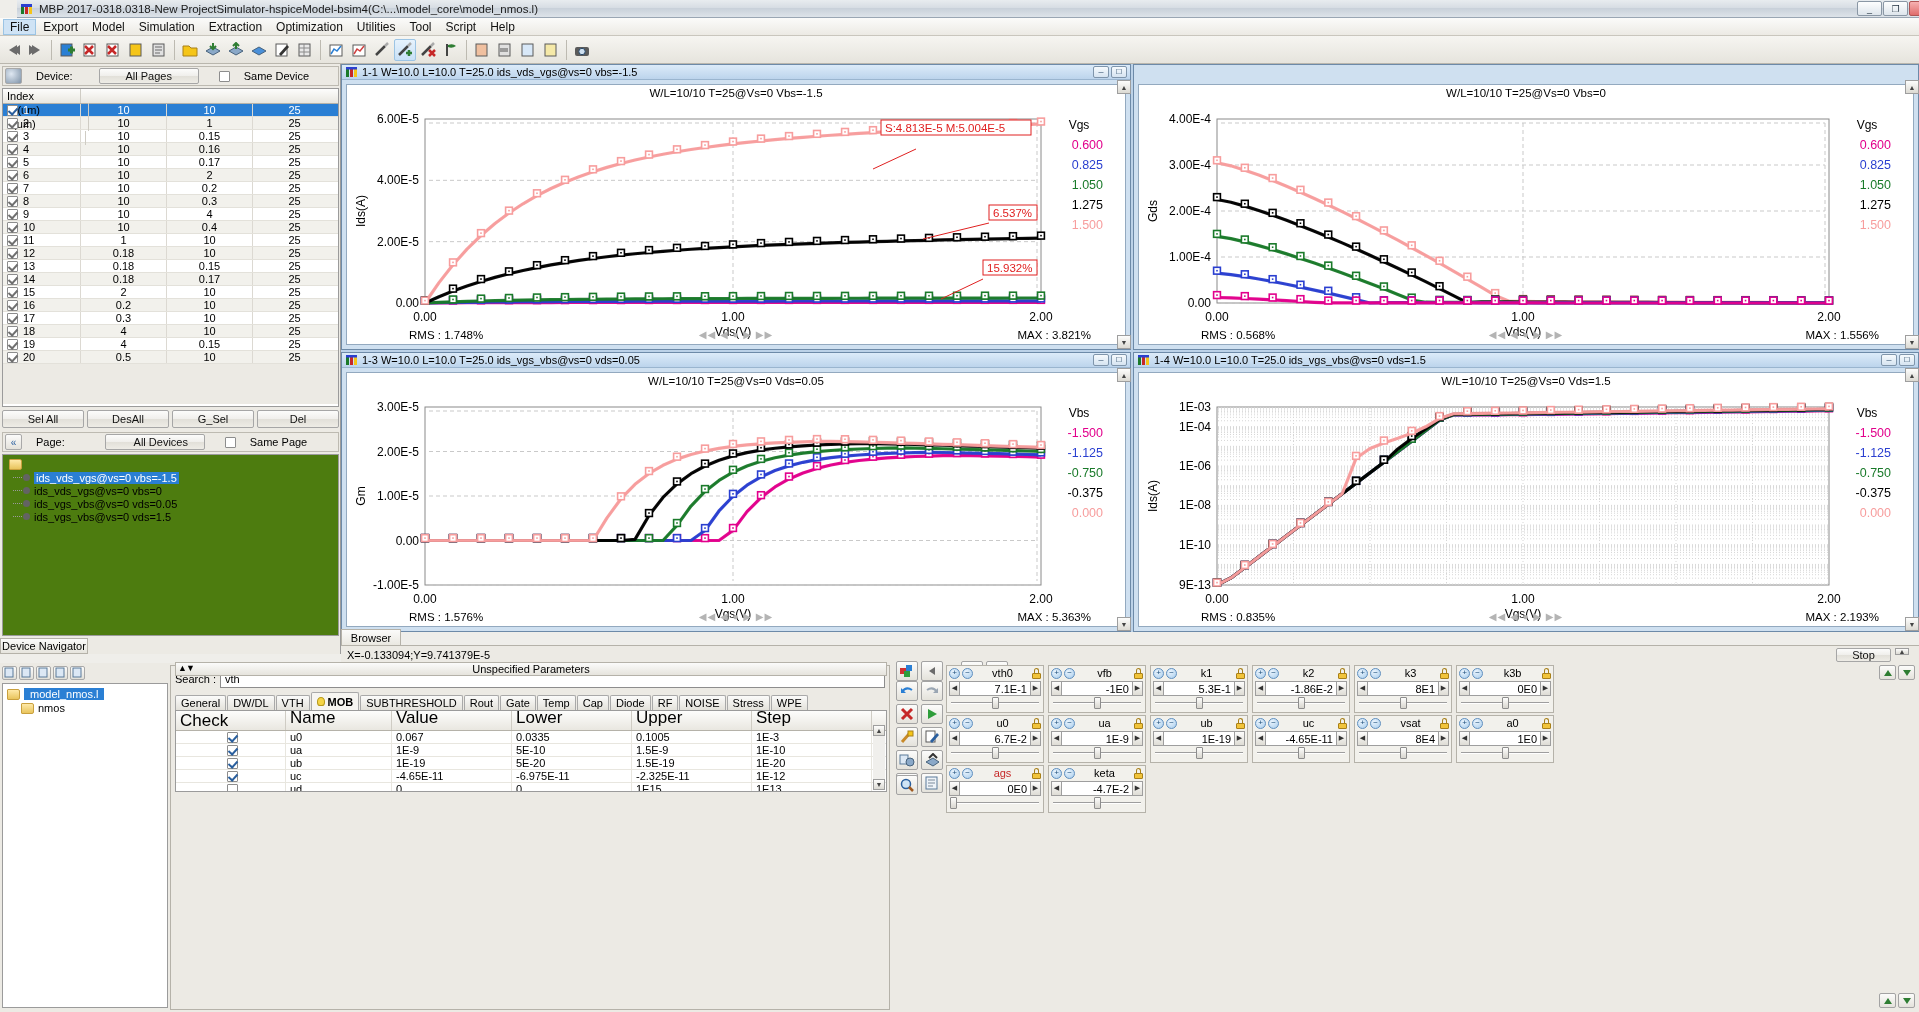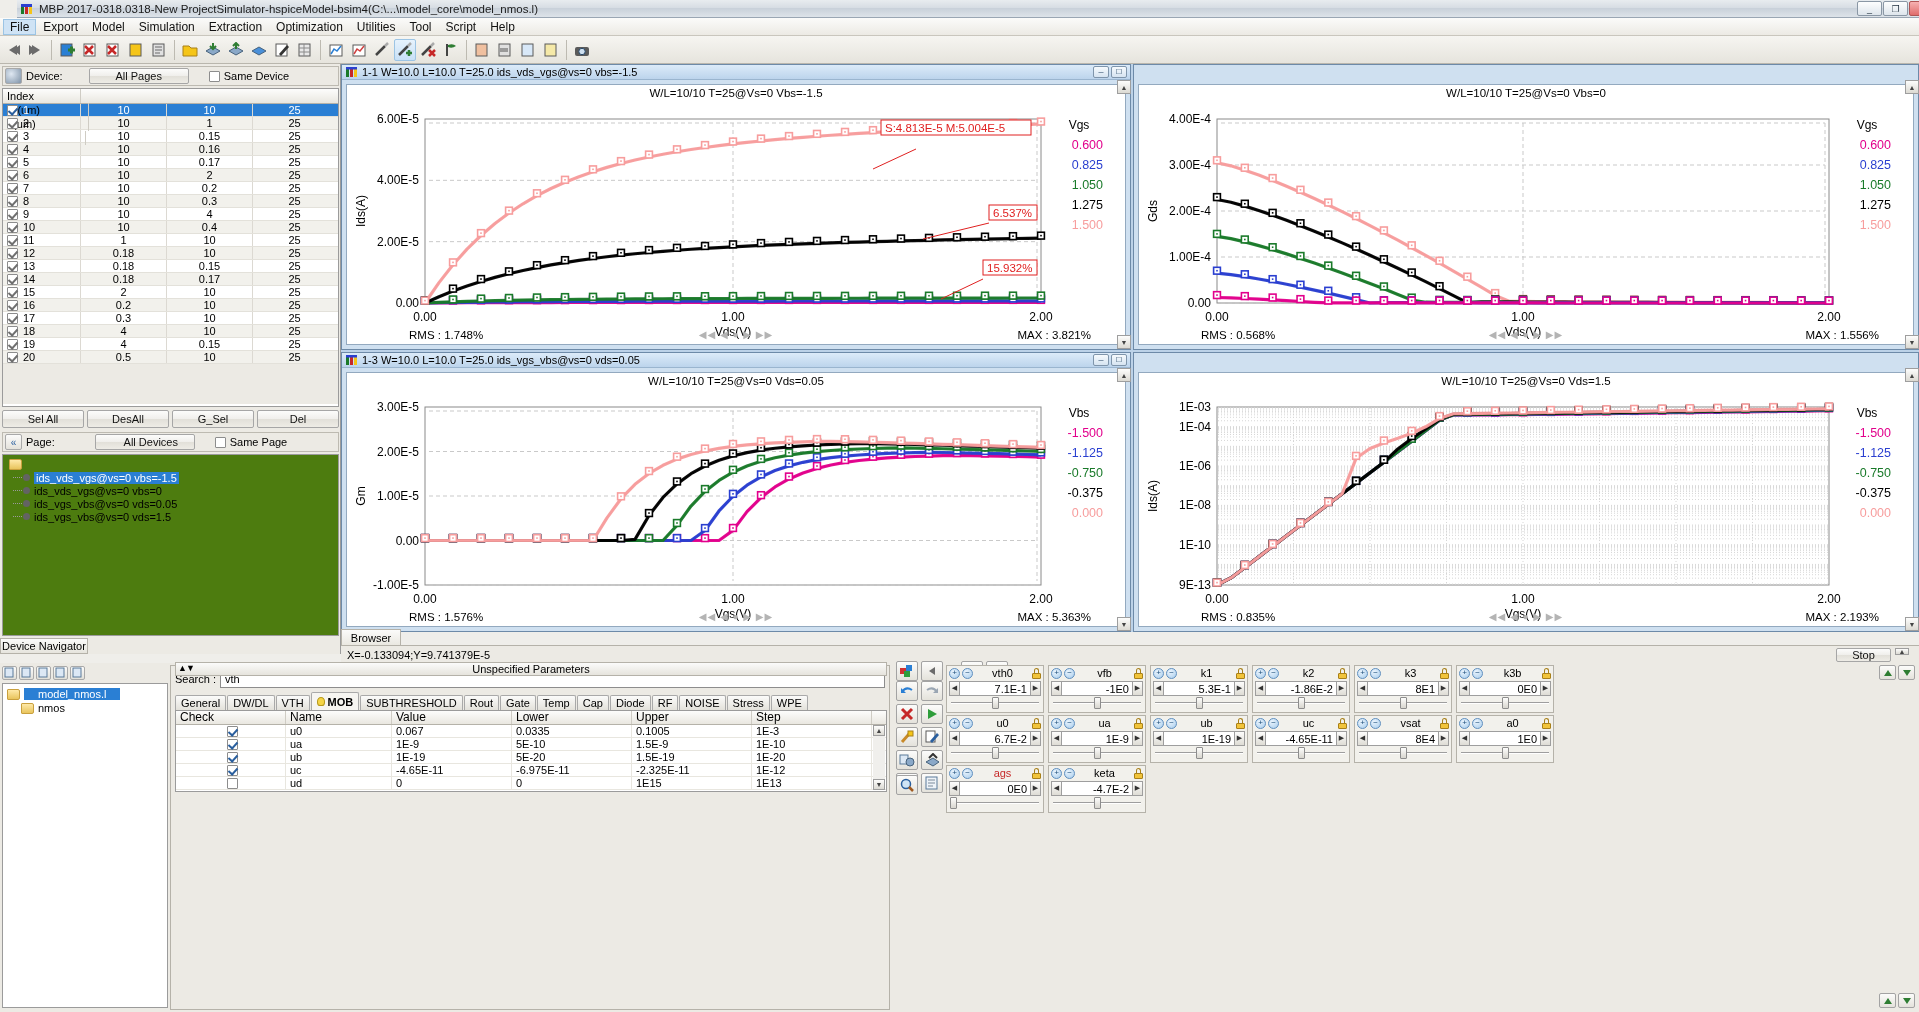--- a/index.html
+++ b/index.html
@@ -63,21 +63,21 @@
     background:#eceae4; border-right:1px solid #9b9b9b;
   }
   .devbar {
     position:absolute; left:2px; top:2px; width:337px; height:20px;
     background:#eceae4; display:flex; align-items:center; gap:4px;
     border:1px solid #bdbab1;
   }
   .devicon { width:17px;height:16px;margin-left:2px; border:1px solid #a9a9a9;
     background:radial-gradient(circle at 35% 35%,#dfe8f2,#7f93a8);
     border-radius:2px; position:relative; }
-  .label-sm { font-size:11px; }
+  .label-sm { font-size:11px;margin-left:10px; }
   .btn-std {
     border:1px solid #a6a6a6; border-radius:2px;
     background:linear-gradient(to bottom,#fcfcfb 0%,#f0efec 48%,#e2e0d9 52%,#eeece6 100%);
     font-size:11px; text-align:center; color:#111;
     display:flex;align-items:center;justify-content:center;
   }
   .chk {
     width:11px;height:11px;border:1px solid #8d8d8d;background:#fff;border-radius:1px;
     display:inline-block; position:relative; vertical-align:middle;
   }
@@ -163,37 +163,37 @@
     display:flex;gap:1px; }
 
   
   .bottom { position:absolute; left:0; top:663px; width:1919px; height:349px; background:#eceae4; }
   .modeltreebar { position:absolute; left:2px; top:2px; width:166px; height:16px; display:flex; gap:2px; align-items:center;}
   .mt-ico { width:15px;height:14px;border:1px solid #a9a9a9;border-radius:2px;
     background:linear-gradient(to bottom,#fcfcfb,#e2e0d9); position:relative;}
   .modeltree { position:absolute; left:2px; top:20px; width:166px; height:325px;
     background:#fff; border:1px solid #9b9b9b; padding:3px 0 0 4px; }
   .mtree-item { display:flex;align-items:center;gap:4px; height:14px; font-size:11px; }
-  .mtree-item .tx.sel { background:#2a7fd4;color:#fff;padding:0 14px; }
+  .mtree-item .tx.sel { background:#2a7fd4;color:#fff;padding:0 6px; }
 
   .parampanel { position:absolute; left:170px; top:2px; width:720px; height:345px;
      background:#eceae4; border:1px solid #b5b2a9; }
   .searchrow { position:absolute; left:4px; top:4px; width:710px; height:18px; display:flex;align-items:center;gap:4px; }
   .searchinput { flex:1; height:18px; border:1px solid #8d8d8d; background:#fff; font-size:11px;
     padding:0 4px; line-height:17px; }
   .tabrow { position:absolute; left:4px; top:26px; width:712px; height:18px; display:flex; align-items:flex-end; gap:1px; }
   .ptab { height:15px; padding:0 5px; font-size:11px; border:1px solid #a9a9a9; border-bottom:none;
     background:linear-gradient(to bottom,#fbfbfa,#e3e1da);
     display:flex;align-items:center; border-radius:2px 2px 0 0; }
   .ptab.active { height:18px; background:#f6f5f1; font-weight:bold; gap:3px; }
   .bulb { width:8px;height:9px;border-radius:50% 50% 40% 40%;background:#f5d547;border:1px solid #b89a1e; }
   .ptable { position:absolute; left:4px; top:44px; width:712px; height:82px; background:#fff;
     border:1px solid #9b9b9b; overflow:hidden; }
-  .pt-head { display:flex;height:14px;background:linear-gradient(to bottom,#fdfdfc,#e9e7e0);
-    border-bottom:1px solid #b5b2a9; font-size:12px; line-height:13px; }
+  .pt-head { display:flex;height:20px;background:linear-gradient(to bottom,#fdfdfc,#e9e7e0);
+    border-bottom:1px solid #b5b2a9; font-size:17px; line-height:13px; }
   .pt-head div { border-right:1px solid #cfccc4; padding-left:4px; }
   .pt-row { display:flex;height:13px;font-size:11px;line-height:13px; border-bottom:1px solid #e8e6df;}
   .pt-row > div { border-right:1px solid #e8e6df; padding-left:4px; }
   .pt-c-check{width:110px;display:flex;align-items:center;justify-content:center;}
   .pt-c-name{width:106px;} .pt-c-val{width:120px;} .pt-c-low{width:120px;}
   .pt-c-up{width:120px;} .pt-c-step{width:120px;}
   .unspec { position:absolute; left:4px; bottom:4px; width:712px; height:14px;
     background:linear-gradient(to bottom,#fbfbfa,#e6e4dd); border:1px solid #b5b2a9;
     font-size:11px; display:flex; align-items:center; justify-content:center; position:relative;}
   .updown { position:absolute; left:2px; top:0; font-size:9px; letter-spacing:-1px; }
@@ -1544,20 +1544,35 @@
           </div>
         </div>
         <div class="scrollv">
           <div class="sv-btn">▲</div>
     <div style="position:absolute;bottom:0;width:14px;">
             <div class="sv-btn">▼</div>
           </div>
         </div>
       </div>
       <div class="chartwin" style="left: 792px; top: 288px; width: 786px; height: 280px;">
+        <div class="cw-title">
+          <span class="cw-ico">
+       <svg width="11" height="10">
+              <rect x="0" y="0" width="3" height="10" fill="#1a7a2a"></rect>
+              <rect x="4" y="0" width="3" height="10" fill="#c62828"></rect>
+              <rect x="8" y="0" width="3" height="10" fill="#f5c518"></rect>
+              <rect x="0" y="0" width="11" height="2.5" fill="#2a3fd0"></rect>
+            </svg>
+     </span>
+     <span>1-4  W=10.0  L=10.0  T=25.0  ids_vgs_vbs@vs=0 vds=1.5</span>
+     <span class="cw-btns">
+       <span class="cw-btn">─</span>
+       <span class="cw-btn">☐</span>
+     </span>
+        </div>
         <div class="cw-body">
           <div class="cw-sub">W/L=10/10   T=25@Vs=0 Vds=1.5</div>
           <svg width="776" height="252" class="plotsvg">
             <rect x="78" y="20" width="612" height="178" fill="#fff" stroke="#8a8a8a" stroke-width="1"></rect>
             <line x1="79" y1="39.677205394649576" x2="689" y2="39.677205394649576" stroke="#d6d6d6" stroke-dasharray="1,2"></line>
             <line x1="79" y1="33.753776340018945" x2="689" y2="33.753776340018945" stroke="#d6d6d6" stroke-dasharray="1,2"></line>
             <line x1="79" y1="30.288792467377853" x2="689" y2="30.288792467377853" stroke="#d6d6d6" stroke-dasharray="1,2"></line>
             <line x1="79" y1="27.830347285388314" x2="689" y2="27.830347285388314" stroke="#d6d6d6" stroke-dasharray="1,2"></line>
             <line x1="79" y1="25.92342905463063" x2="689" y2="25.92342905463063" stroke="#d6d6d6" stroke-dasharray="1,2"></line>
             <line x1="79" y1="24.365363412747225" x2="689" y2="24.365363412747225" stroke="#d6d6d6" stroke-dasharray="1,2"></line>

